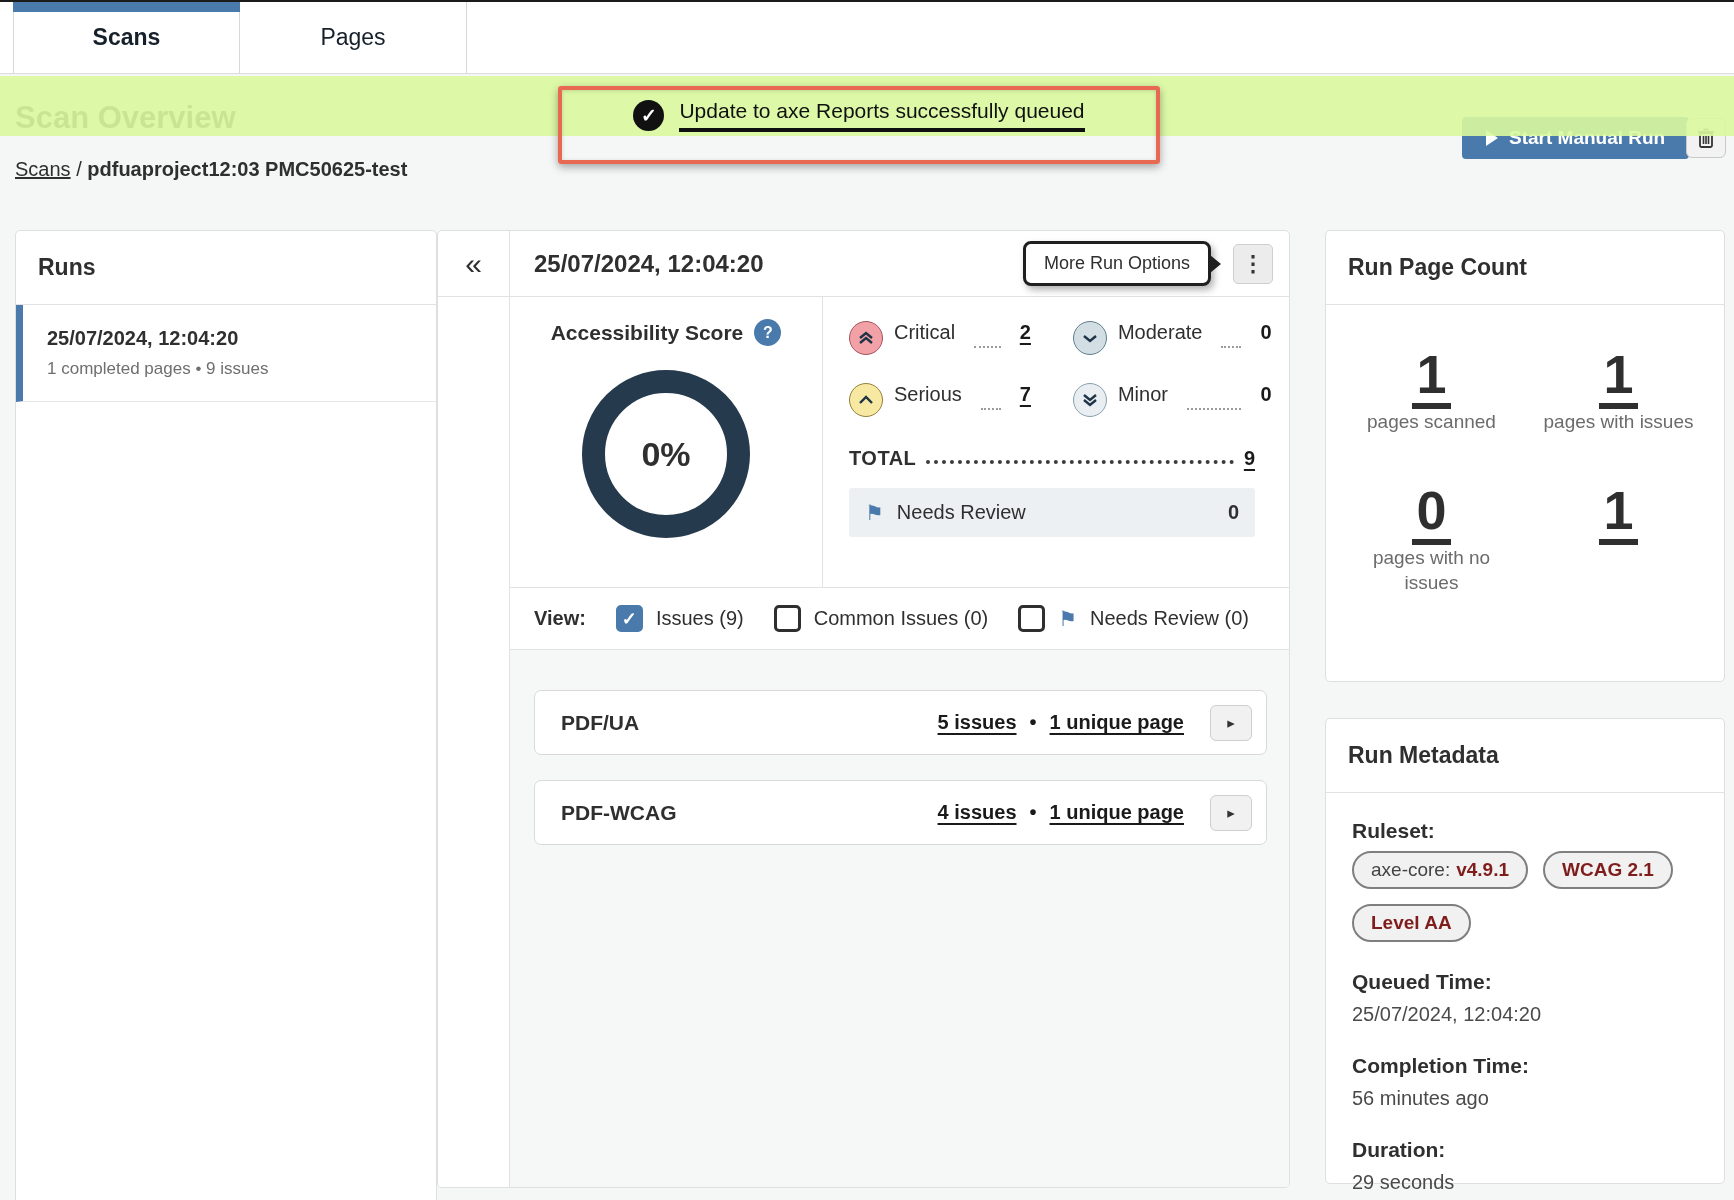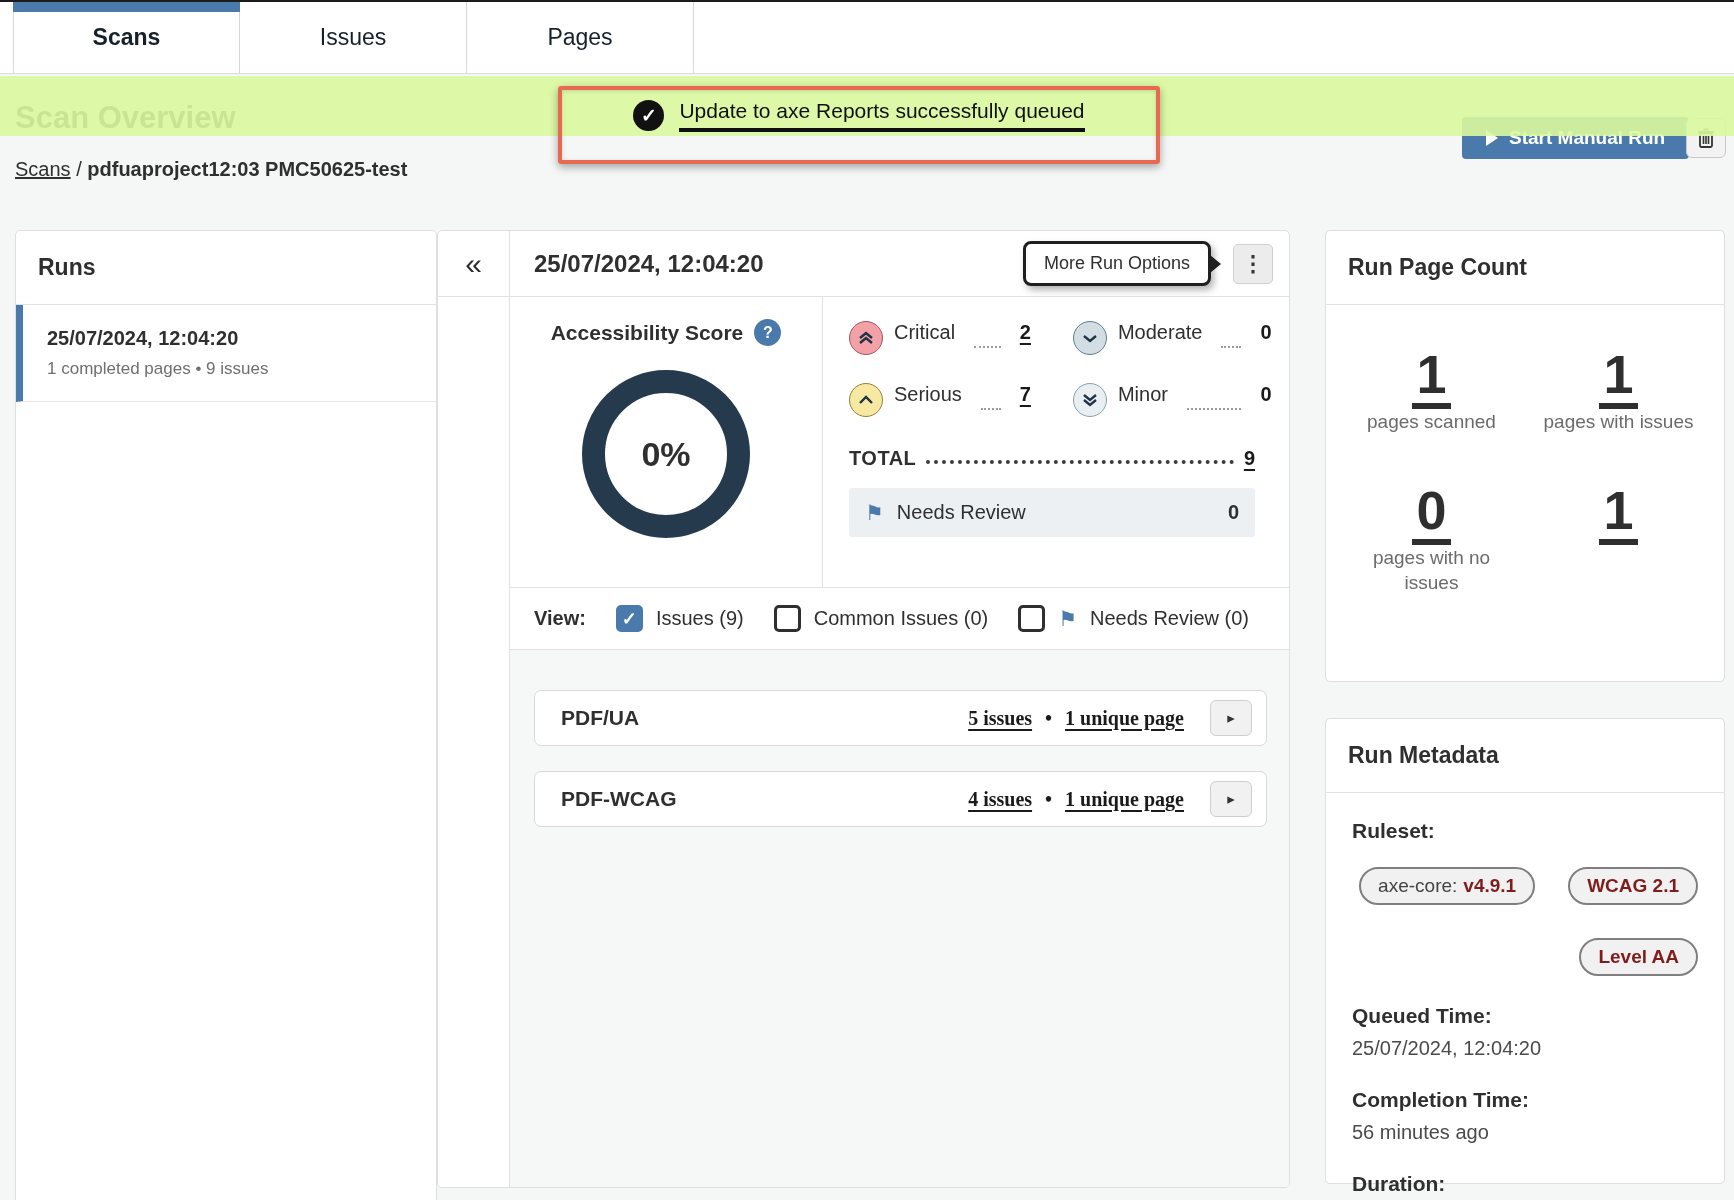--- a/index.html
+++ b/index.html
@@ -155,64 +155,60 @@
   .filter { display:flex; align-items:center; gap:13px; cursor:pointer; }
   .checkbox {
     width:27px; height:27px; border:3px solid #2f2f2f; border-radius:5px; background:#fff;
     display:flex; align-items:center; justify-content:center; flex:0 0 auto;
   }
   .checkbox.checked { background:#4a7aab; border-color:#4a7aab; color:#fff; font-size:18px; font-weight:bold; }
   .filter-label { font-size:20px; color:#2f2f2f; }
   
   .results-area { flex:1; background:#f6f7f7; border-top:1px solid #e2e2e2; padding:40px 22px 0 24px; }
   .result-card {
-    height:56px; background:#fff; border:1px solid #d9d9d9; border-radius:7px;
+    height:65px; background:#fff; border:1px solid #d9d9d9; border-radius:7px;
     display:flex; align-items:center; padding:0 14px 0 26px; margin-bottom:25px;
   }
   .result-name { font-size:21px; font-weight:bold; flex:1; }
-  .result-links { display:flex; align-items:center; gap:13px; font-size:20px; font-weight:bold; color:#1a1a1a;font-family:Liberation Serif, serif; }
+  .result-links { display:flex; align-items:center; gap:13px; font-size:20px; font-weight:bold; color:#1a1a1a; }
   .result-link { text-decoration:underline; text-decoration-thickness:2px; text-underline-offset:4px; cursor:pointer; }
   .dot-sep { font-weight:bold; }
   .expand-btn {
     width:42px; height:36px; margin-left:26px; background:#f1f1f1; border:1px solid #cfcfcf; border-radius:6px;
     display:flex; align-items:center; justify-content:center; font-size:15px; color:#333; cursor:pointer; font-family:inherit;
   }
   
   .count-panel { left:1325px; top:230px; width:400px; height:452px; }
   .count-grid { display:grid; grid-template-columns:1fr 1fr; row-gap:48px; padding:42px 12px 0 12px; }
   .stat { display:flex; flex-direction:column; align-items:center; }
   .stat-value {
     font-size:54px; font-weight:bold; line-height:1; color:#2f2f2f;
     border-bottom:6px solid #2f2f2f; padding:0 4px 2px 4px; cursor:pointer;
   }
   .stat-label { font-size:19px; color:#6b6b6b; text-align:center; max-width:170px; line-height:1.35; }
   .meta-panel { left:1325px; top:718px; width:400px; height:466px; }
   .meta-body { padding:26px 26px 0 26px; }
   .meta-label { font-size:21px; font-weight:bold; color:#2f2f2f; }
-  .chips { display:flex; flex-wrap:wrap; gap:33px; margin-top:24px;justify-content:flex-end; }
+  .chips { display:flex; flex-wrap:wrap; gap:15px; margin-top:8px; }
   .chip {
     background:#f1f1f1; border:2px solid #7f7f7f; border-radius:999px;
     padding:6px 17px; font-size:19px; display:inline-flex; gap:6px; white-space:nowrap;
   }
   .chip .chip-prefix { color:#444; }
   .chip .chip-value { font-weight:bold; color:#7f1d1d; }
   .meta-field { margin-top:28px; }
   .meta-value { font-size:20px; color:#4a4a4a; margin-top:9px; }
 </style>
 </head>
 <body>
 
 <nav class="tabbar">
   <div class="tab active">
     <span class="active-bar"></span>
     <span>Scans</span>
-  </div>
-  <div class="tab">
-
-    <span>Issues</span>
   </div>
   <div class="tab">
 
     <span>Pages</span>
   </div>
 </nav>
 
 <h1 class="page-title">Scan Overview</h1>
 <div class="breadcrumb">
   <a>Scans</a>

